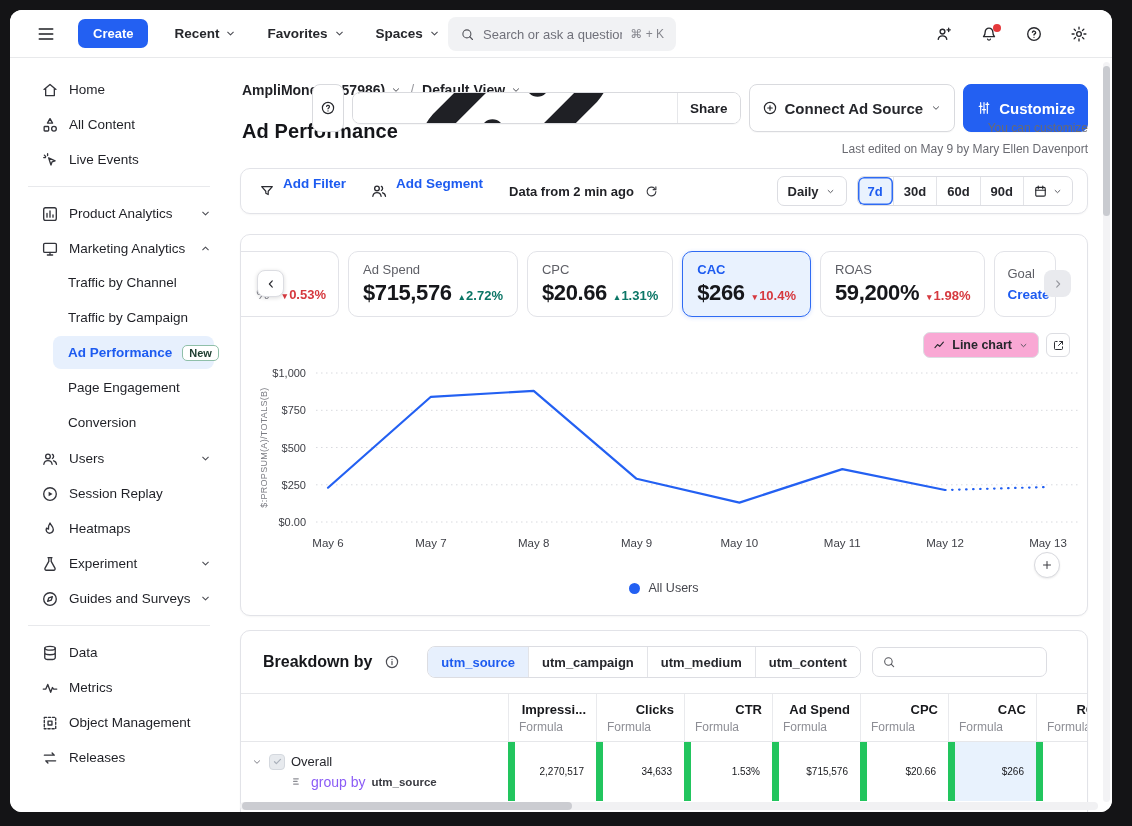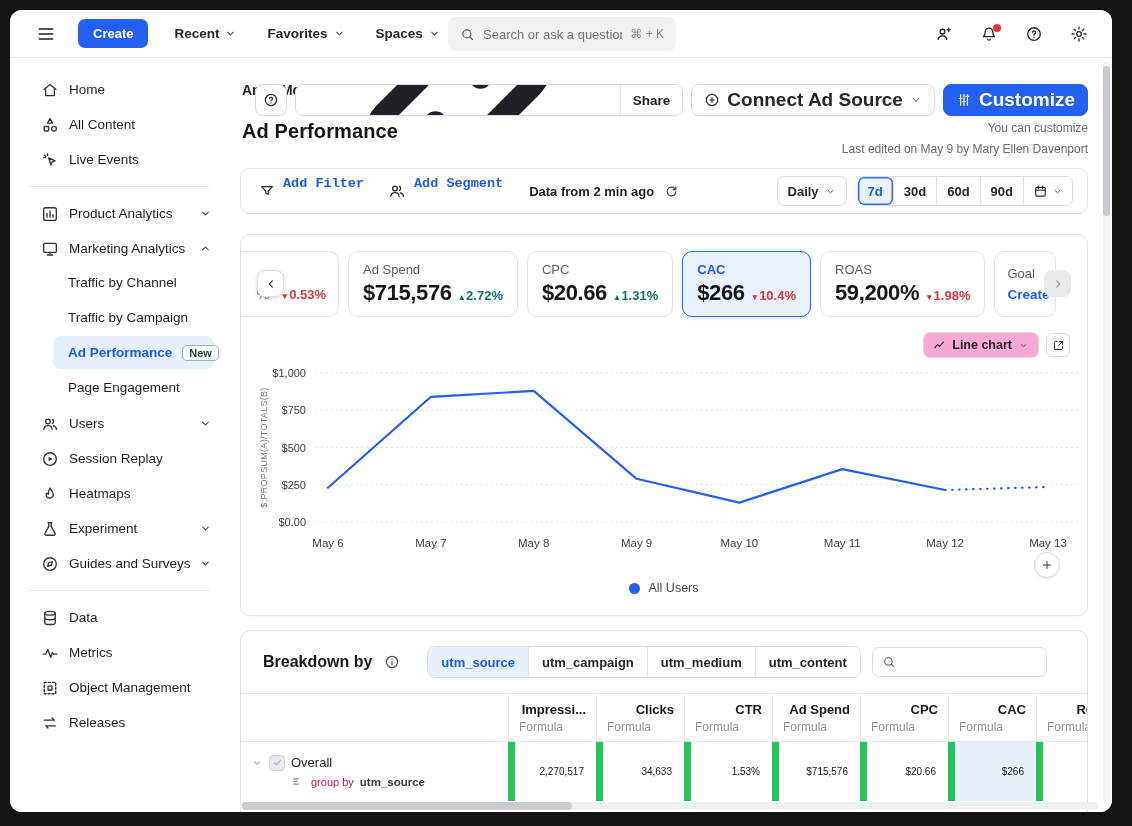--- a/index.html
+++ b/index.html
@@ -37,37 +37,37 @@
   
   .main { position:absolute; left:218px; top:48px; right:0; bottom:0; background:#fff; }
 
   .breadcrumb { position:absolute; left:14px; top:24px; display:flex; align-items:center; gap:8px; font-size:14px; }
   .bc-item { display:flex; align-items:center; gap:5px; font-weight:600; color:#1f2025; cursor:pointer; }
   .bc-chev { width:12px; height:12px; color:#4c4d54; }
   .bc-sep { color:#9a9ba1; font-weight:400; }
   .page-title { position:absolute; left:14px; top:62px; font-size:20px; font-weight:700; color:#141519; letter-spacing:.1px; }
 
   .head-actions { position:absolute; top:26px; right:24px; display:flex; align-items:center; gap:8px; }
-  .hbtn { height:32px; background:#fff; border:1px solid #d9dade; border-radius:8px; display:flex; align-items:center; justify-content:center; gap:7px; font-size:19px; font-weight:600; color:#26272c; padding:0 12px; cursor:pointer; box-shadow:0 1px 1px rgba(0,0,0,.03); }
+  .hbtn { height:48px; background:#fff; border:1px solid #d9dade; border-radius:8px; display:flex; align-items:center; justify-content:center; gap:7px; font-size:15px; font-weight:600; color:#26272c; padding:0 12px; cursor:pointer; box-shadow:0 1px 1px rgba(0,0,0,.03); }
   .hbtn.icon-only { width:32px; padding:0; }
   .hbtn .bicon { width:16px; height:16px; color:#26272c; }
   .btn-group { display:flex; border:1px solid #d9dade; border-radius:8px; overflow:hidden; height:32px; box-shadow:0 1px 1px rgba(0,0,0,.03); }
   .btn-group .seg { display:flex; align-items:center; gap:7px; padding:0 12px; font-size:13.5px; font-weight:600; background:#fff; cursor:pointer; }
   .btn-group .seg + .seg { border-left:1px solid #e6e7ea; }
   .hbtn.primary { background:#2360f2; border-color:#2360f2; color:#fff; }
   .hbtn.primary .bicon { color:#fff; }
   .head-note1 { position:absolute; top:63px; right:24px; font-size:12px; color:#6a6b72; }
   .head-note2 { position:absolute; top:84px; right:24px; font-size:12px; color:#6a6b72; }
 
   .card { position:absolute; left:12px; width:848px; background:#fff; border:1px solid #e2e3e8; border-radius:10px; box-shadow:0 1px 2px rgba(0,0,0,.04); }
 
   
   .filterbar { top:110px; height:46px; display:flex; align-items:center; padding:0 14px 0 18px; }
   .f-icon { width:16px; height:16px; color:#2a2b31; flex:none; }
-  .f-link { color:#1d5bf0; font-size:13.5px; font-weight:600; margin:0 0 16px 8px; cursor:pointer;font-family:Liberation Mono, monospace; }
+  .f-link { color:#1d5bf0; font-size:13.5px; font-weight:600; margin:0 0 16px 8px; cursor:pointer; }
   .f-gap { width:24px; }
   .f-fresh { font-size:13px; font-weight:700; color:#1f2025; margin-left:2px; }
   .f-refresh { width:15px; height:15px; color:#3a3b41; margin-left:10px; cursor:pointer; }
   .f-right { margin-left:auto; display:flex; align-items:center; gap:10px; }
   .gran-btn { height:30px; border:1px solid #dcdde2; border-radius:7px; display:flex; align-items:center; gap:6px; padding:0 10px; font-size:13px; font-weight:600; color:#26272c; cursor:pointer; }
   .range-group { height:30px; border:1px solid #dcdde2; border-radius:7px; display:flex; align-items:center; overflow:hidden; }
   .range-cell { height:100%; padding:0 10px; display:flex; align-items:center; font-size:13px; font-weight:600; color:#26272c; border-left:1px solid #e3e4e8; cursor:pointer; }
   .range-cell:first-child { border-left:none; }
   .range-cell.active { box-shadow:inset 0 0 0 1.5px #2f6bf3; background:#e9f2fe; color:#1d5bf0; border-radius:6px; }
   .range-cal { display:flex; align-items:center; gap:4px; padding:0 9px; height:100%; border-left:1px solid #e3e4e8; cursor:pointer; }
@@ -138,21 +138,21 @@
   .th-sub { font-size:12px; color:#8d8e95; margin-top:3px; }
   .tbl-row { display:flex; border-top:1px solid #e6e7ea; height:60px; background:#fff; }
   .td-name { width:267px; flex:none; display:flex; flex-direction:column; justify-content:center; padding-left:10px; gap:4px; }
   .td-line1 { display:flex; align-items:center; gap:6px; }
   .row-chev { width:12px; height:12px; color:#7d7e86; cursor:pointer; flex:none; }
   .checkbox { width:16px; height:16px; border-radius:4px; background:#e7eaee; border:1px solid #d4d8de; color:#a9b0ba; display:flex; align-items:center; justify-content:center; cursor:pointer; flex:none; }
   .checkbox .chk { width:11px; height:11px; }
   .row-name { font-size:13px; color:#26272d; }
   .td-line2 { display:flex; align-items:center; gap:6px; margin-left:40px; }
   .group-icon { width:14px; height:14px; color:#8d8e95; flex:none; }
-  .group-prefix { font-size:11px; color:#be185d; }
+  .group-prefix { font-size:14px; color:#8b5cf6; }
   .group-value { font-size:11.5px; font-weight:700; color:#3a3b42; }
   .td-cell { width:88px; flex:none; border-left:7px solid #22c55e; display:flex; align-items:center; justify-content:flex-end; padding-right:12px; font-size:10px; color:#17181c; white-space:nowrap; overflow:hidden; }
   .td-cell.hl { background:#e8f2fd; }
 
   
   .v-scroll { position:absolute; right:2px; top:52px; bottom:10px; width:7px; border-radius:4px; background:#f3f3f5; z-index:6; }
   .v-thumb { position:absolute; top:4px; left:0; width:7px; height:150px; border-radius:4px; background:#c9cbd0; }
   .h-scroll { position:absolute; left:230px; right:14px; bottom:2px; height:8px; border-radius:4px; background:#f1f1f3; z-index:6; }
   .h-thumb { position:absolute; left:2px; top:0; height:8px; width:330px; border-radius:4px; background:#cbccd1; }
 
@@ -293,20 +293,23 @@
       </div>
       <div class="side-item sub">
         <span class="side-label">Traffic by Campaign</span>
       </div>
       <div class="side-item sub active">
         <span class="side-label">Ad Performance</span>
         <span class="new-badge">New</span>
       </div>
       <div class="side-item sub">
         <span class="side-label">Page Engagement</span>
+      </div>
+      <div class="side-item sub">
+        <span class="side-label">Conversion</span>
       </div>
       <div class="side-item">
         <span class="side-icon">
           <svg viewBox="0 0 24 24" fill="none" stroke="currentColor" stroke-width="1.8" stroke-linecap="round" stroke-linejoin="round">
             <circle cx="9.3" cy="8.6" r="3.1"></circle>
             <path d="M3.8 19c.4-3.1 2.7-4.9 5.5-4.9s5.1 1.8 5.5 4.9M15.2 5.9a3.1 3.1 0 0 1 0 5.4M16.8 14.4c2.2.5 3.5 2.1 3.8 4.6"></path>
           </svg>
         </span>
         <span class="side-label">Users</span>
         <span class="side-chev">

